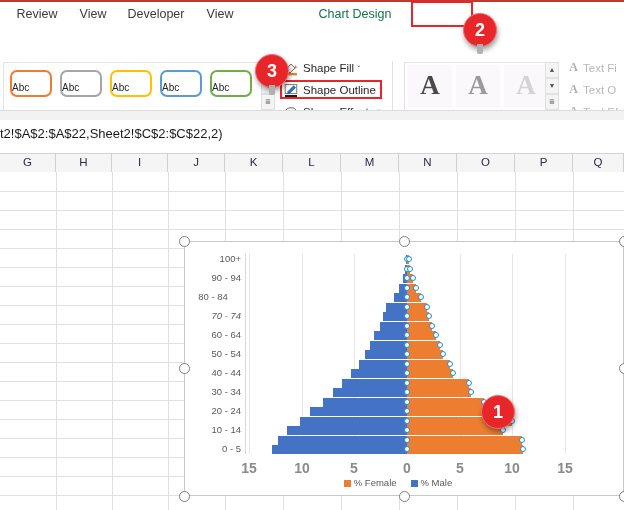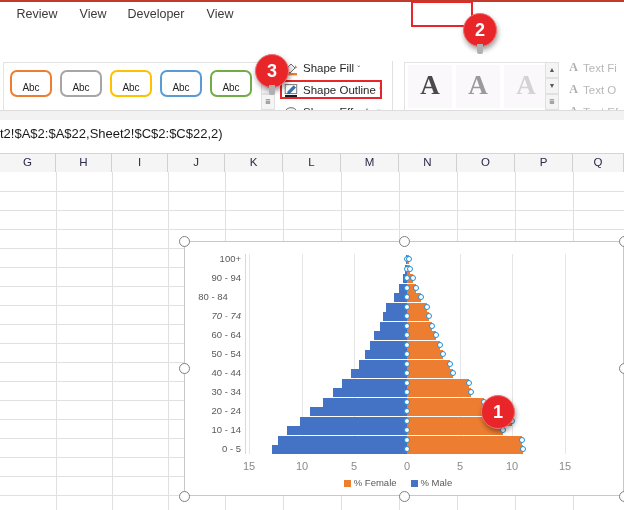--- a/index.html
+++ b/index.html
@@ -30,21 +30,21 @@
     position:absolute; left:411px; top:1px; width:62px; height:26px;
     border:2px solid #e8262a; background:transparent;
   }
 
   #ribbon-body { position:absolute; left:0; top:28px; width:624px; height:90px; background:#fff; }
 
   
   .abc {
     position:absolute; top:42px; width:42px; height:27px;
     border-radius:7px; background:#fff;
-    font-size:10px; color:#262626; text-align:center; line-height:31px;
+    font-size:10px; color:#262626; text-align:left; line-height:31px;
   }
   .abc.o { border:2px solid #ed7d31; }
   .abc.g { border:2px solid #a6a6a6; }
   .abc.y { border:2px solid #ffc000; }
   .abc.b { border:2px solid #5b9bd5; }
   .abc.gr{ border:2px solid #70ad47; }
 
   .gallery-frame {
     position:absolute; left:3px; top:34px; width:272px; height:49px;
     border:1px solid #e3e3e3; background:#fff;
@@ -127,21 +127,21 @@
     position:absolute; left:184px; top:241px; width:440px; height:255px;
     background:#ffffff; border:1px solid #c8c8c8;
   }
   #plot-bg { position:absolute; left:0; top:0; width:100%; height:100%; }
   .ylab {
     position:absolute; right:0; width:54px; text-align:right;
     font-size:9.5px; color:#595959; line-height:10px;
   }
   .xlab {
     position:absolute; top:218px; width:24px; text-align:center;
-    font-size:11px; color:#8a8a8a;
+    font-size:14px; color:#8a8a8a;font-weight:bold;
   }
   .gl { position:absolute; top:12px; width:1px; height:200px; background:#e6e6e6; }
   #axis-line { position:absolute; left:60px; top:12px; width:1px; height:200px; background:#d9d9d9; }
   .bar { position:absolute; height:8px; }
   .bar.m { background:#4472c4; }
   .bar.f { background:#ed7d31; }
   .hdl {
     position:absolute; width:6px; height:6px; border-radius:50%;
     background:#ffffff; border:1.4px solid #1f8fd6;
   }
@@ -179,20 +179,21 @@
 <body>
 
 <div id="ribbon">
   <div id="ribbon-top-rule"></div>
 
   <div id="tabs">
       <div class="tab" style="left: 10px; width: 54px; text-align: center;">Review</div>
       <div class="tab" style="left: 72px; width: 42px; text-align: center;">View</div>
       <div class="tab" style="left: 120px; width: 72px; text-align: center;">Developer</div>
       <div class="tab" style="left: 200px; width: 40px; text-align: center;">View</div>
+      <div class="tab ctx" style="left: 314px; width: 82px; text-align: center;">Chart Design</div>
     </div>
   <div id="tab-format-box"></div>
 
   <div id="ribbon-body">
 
     <div class="gallery-frame"></div>
     <div id="shape-style-items">
         <div class="abc o" style="left: 10px;">Abc</div>
         <div class="abc g" style="left: 60px;">Abc</div>
         <div class="abc y" style="left: 110px;">Abc</div>

